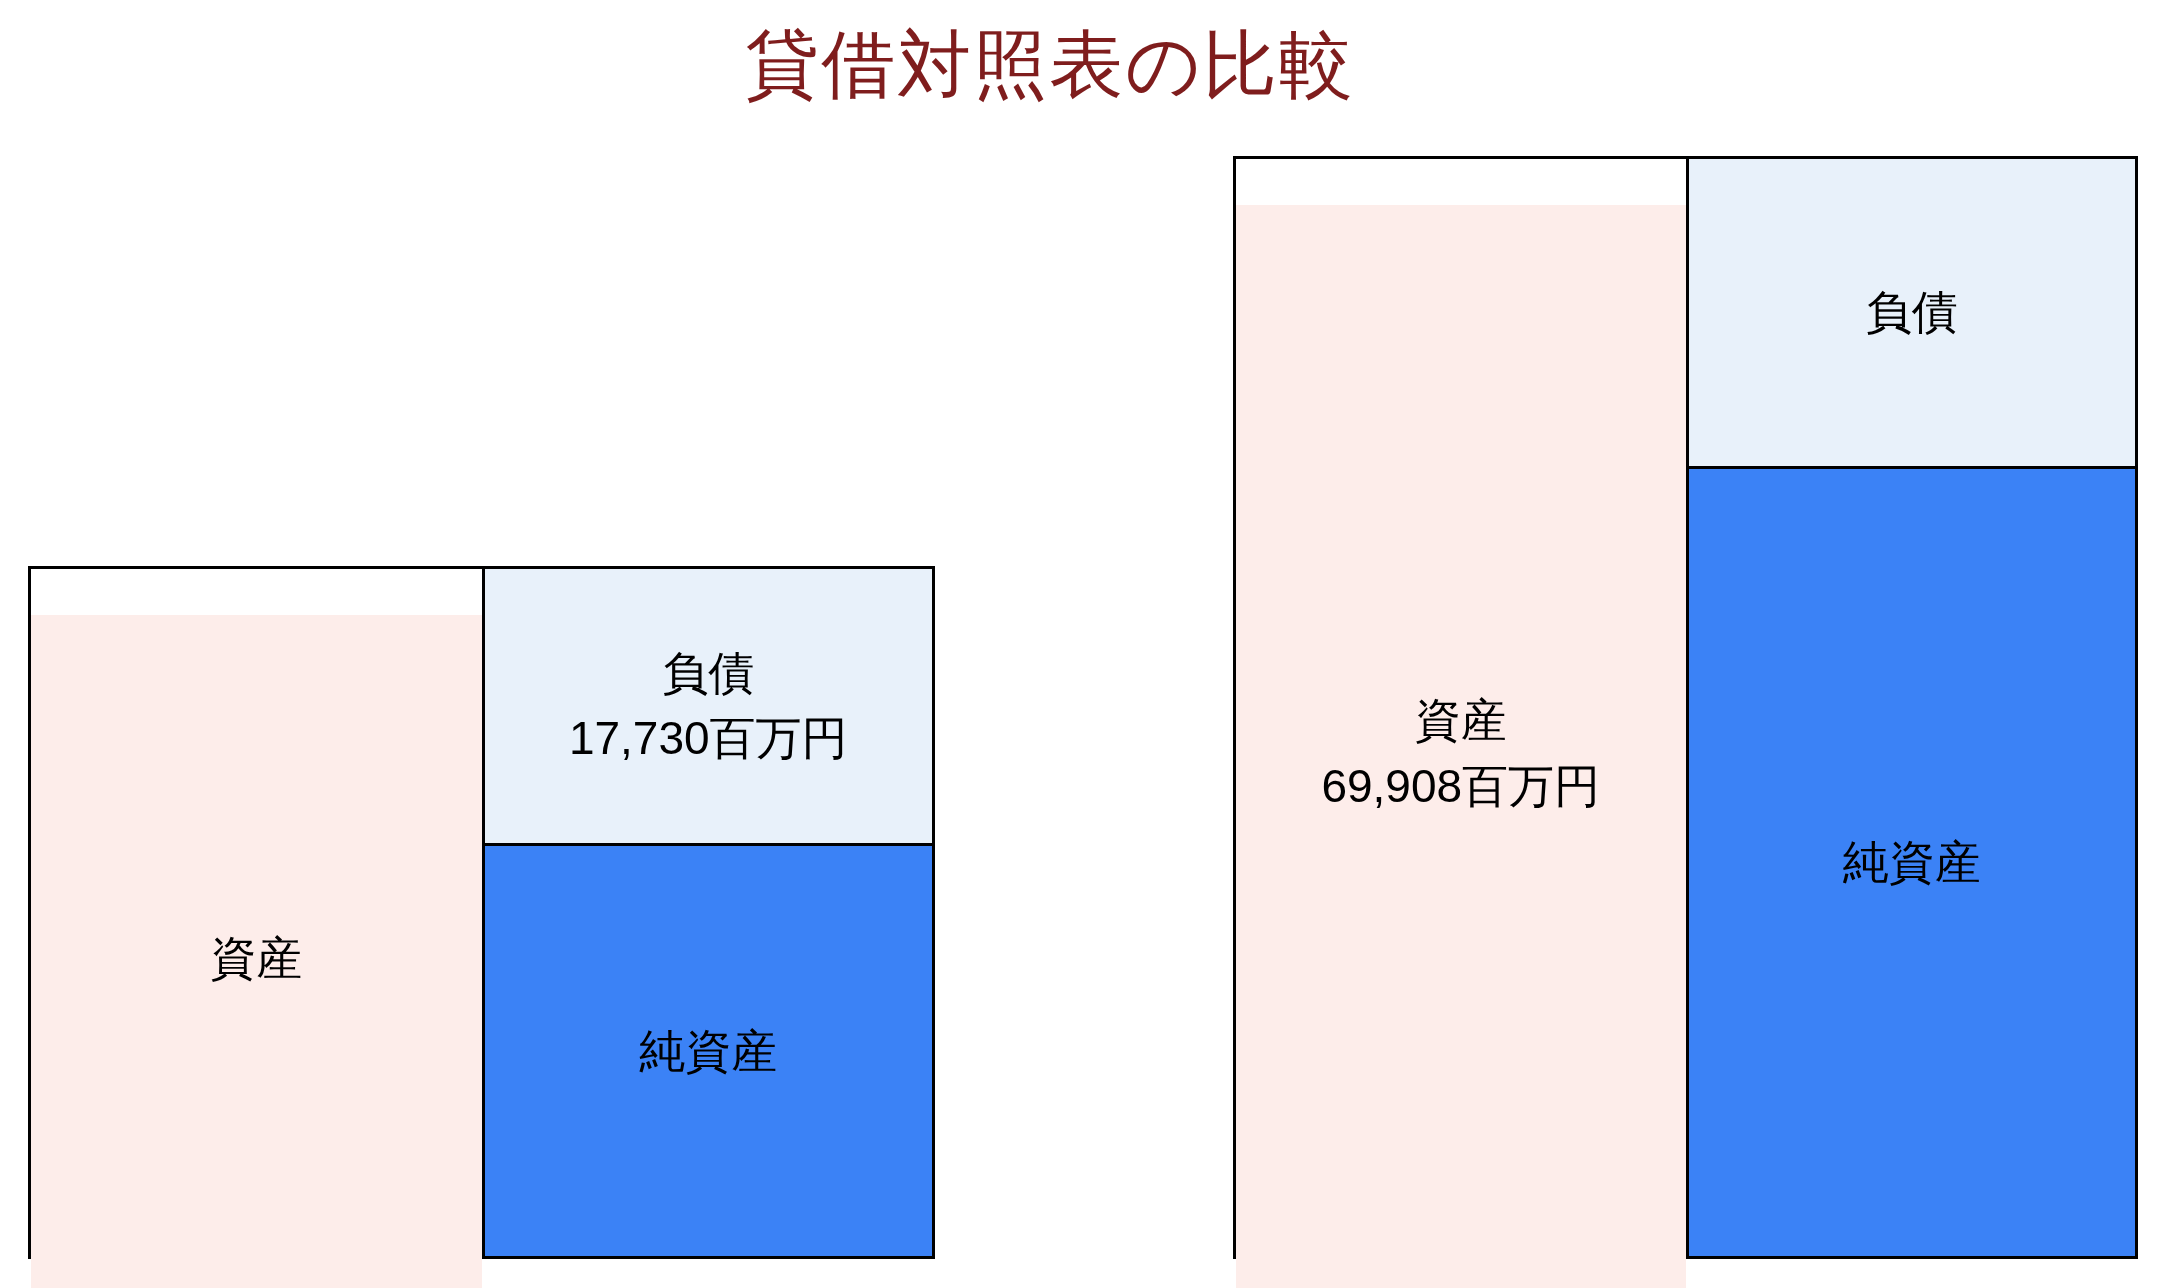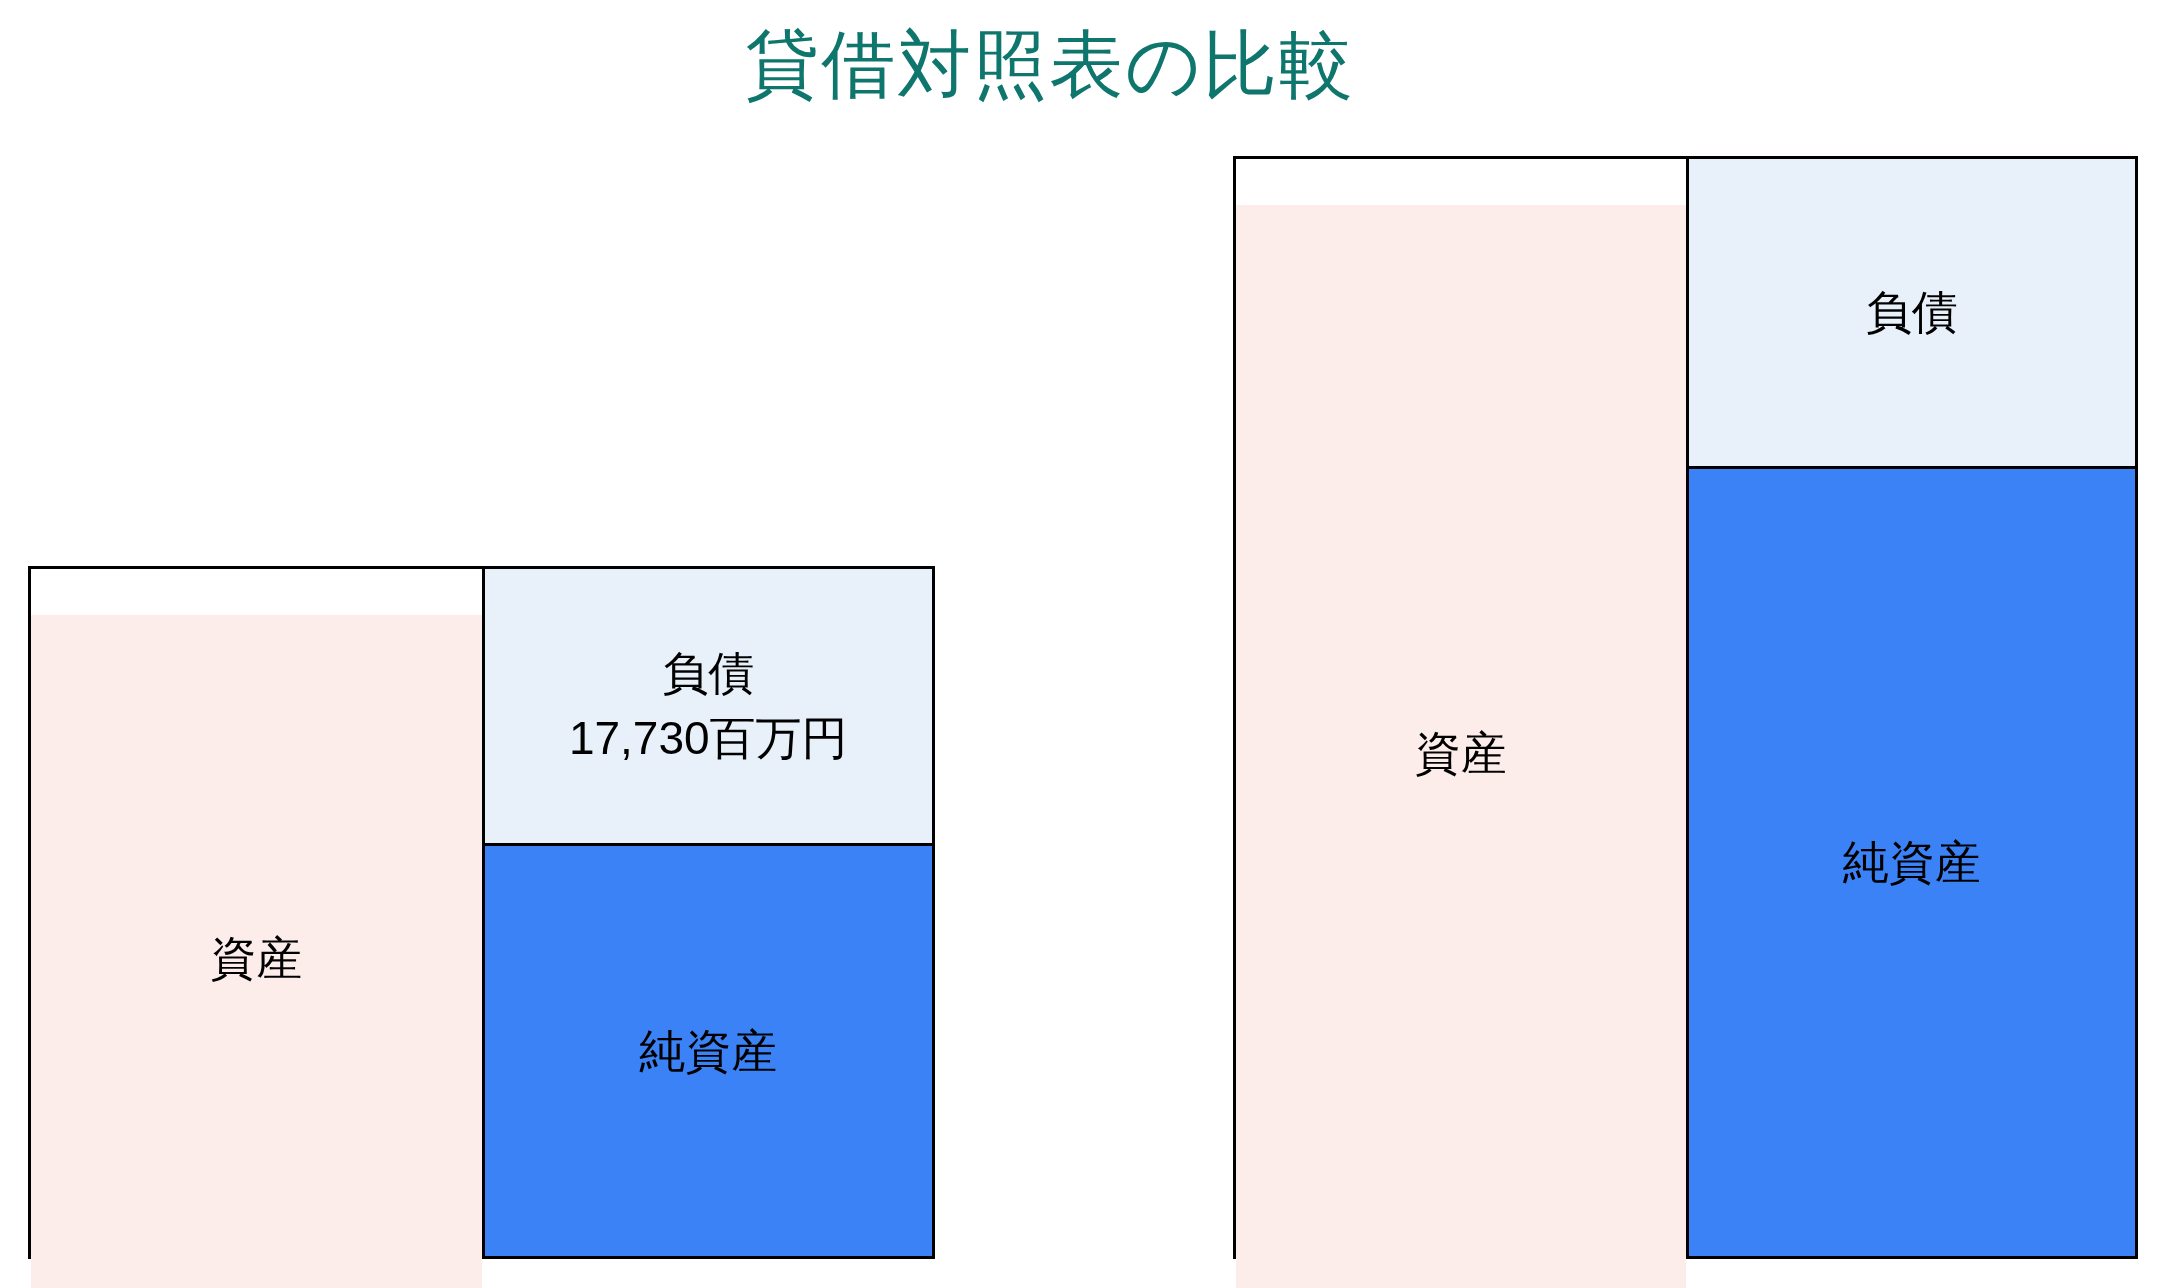--- a/index.html
+++ b/index.html
@@ -18,21 +18,21 @@
   }
   .figure-title {
     position: absolute;
     top: 16px;
     left: 0;
     right: 60px;
     text-align: center;
     font-size: 74px;
     font-weight: 400;
     letter-spacing: 2px;
-    color: #0f766e;
+    color: #7f1d1d;
     white-space: nowrap;
   }
   .bs {
     position: absolute;
     box-sizing: border-box;
     border: 3px solid #000000;
     display: flex;
     flex-direction: row;
   }
   .bs-left  { left: 28px;  width: 907px; }
@@ -102,20 +102,21 @@
           <div>純資産</div>
         </div>
       </div>
     </div>
   </section>
 
   <section class="bs bs-right" style="height: 1103px; top: 156px;">
     <div class="col assets">
       <div class="lbl">
         <div>資産</div>
+        <div>69,908百万円</div>
       </div>
     </div>
     <div class="col claims">
       <div class="box liabilities" style="height: 28.2199%;">
         <div class="lbl">
           <div>負債</div>
         </div>
       </div>
       <div class="box net-assets">
         <div class="lbl">

